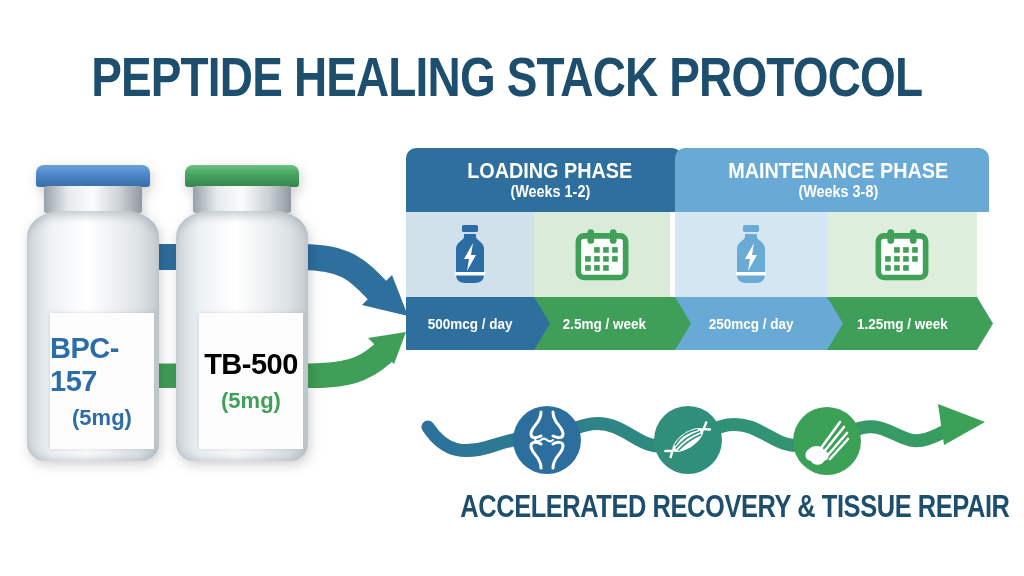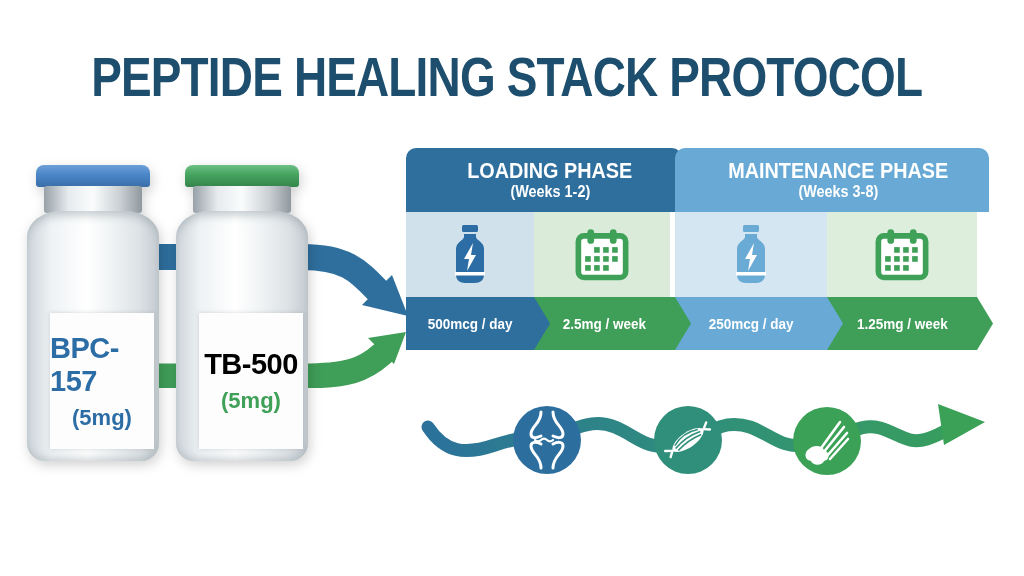--- a/index.html
+++ b/index.html
@@ -208,14 +208,17 @@
       <path d="M-18,8 C-23,11 -23,19 -16,20 C-14,25 -5,25 -3,20 C3,19 3,11 -3,9 C-5,4 -14,4 -18,8 Z" fill="#ffffff"></path>
       <g stroke="#ffffff" stroke-width="2.6" stroke-linecap="round">
         <path d="M-8,10 L13,-19"></path>
         <path d="M-4,12 L17,-14"></path>
         <path d="M0,15 L20,-8"></path>
         <path d="M3,18 L21,-2"></path>
       </g>
     </g>
   </svg>
 
+  <div class="outcome">
+    <span class="cond">ACCELERATED RECOVERY &amp; TISSUE REPAIR</span>
+  </div>
 
 </div>
 
 </body></html>

